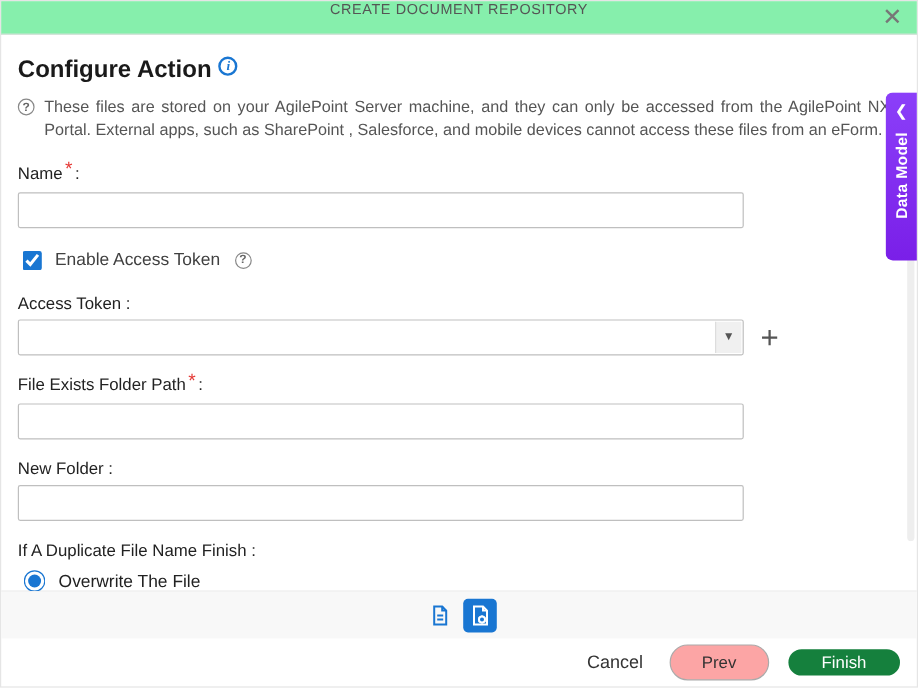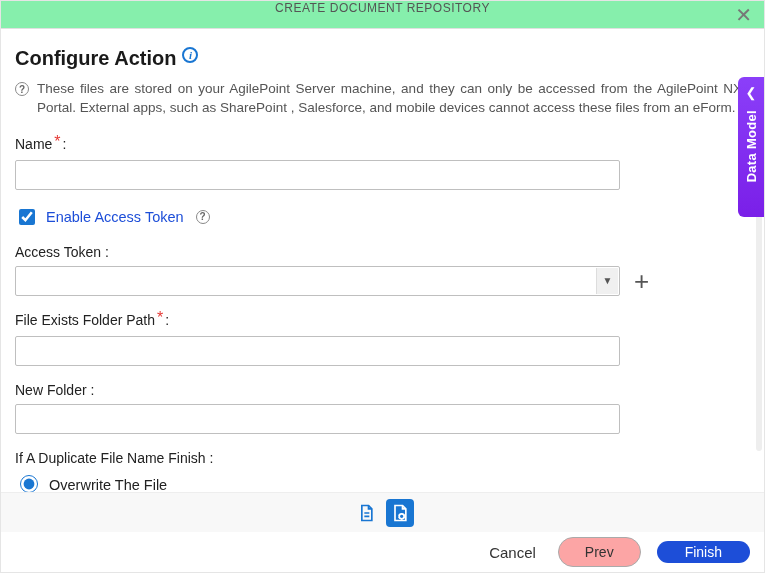--- a/index.html
+++ b/index.html
@@ -172,21 +172,21 @@
     display: flex;
     align-items: center;
     gap: 8px;
     margin-bottom: 16px;
   }
   .checkbox-row input[type=checkbox]{
     width: 16px; height: 16px;
     accent-color: #1976d2;
     cursor: pointer;
   }
-  .checkbox-label { font-size: 14.5px; color: #1d4ed8; }
+  .checkbox-label { font-size: 14.5px; color: #404040; }
   .radio-row {
     display: flex;
     align-items: flex-end;
     gap: 8px;
     margin-top: 6px;
   }
   .radio-row input[type=radio]{
     width: 18px; height: 18px;
     accent-color: #1976d2;
     cursor: pointer;
@@ -277,21 +277,21 @@
     border: 1px solid #aaa;
     background: #fca5a5;
     color: #333;
     border-radius: 18px;
     padding: 6px 26px;
     font-size: 14px;
     cursor: pointer;
   }
   .btn-primary {
     border: none;
-    background: #1d4ed8;
+    background: #15803d;
     color: #fff;
     border-radius: 18px;
     padding: 3px 28px;
     font-size: 14px;
     cursor: pointer;
     font-weight: 500;
   }
 </style>
 </head>
 <body>

